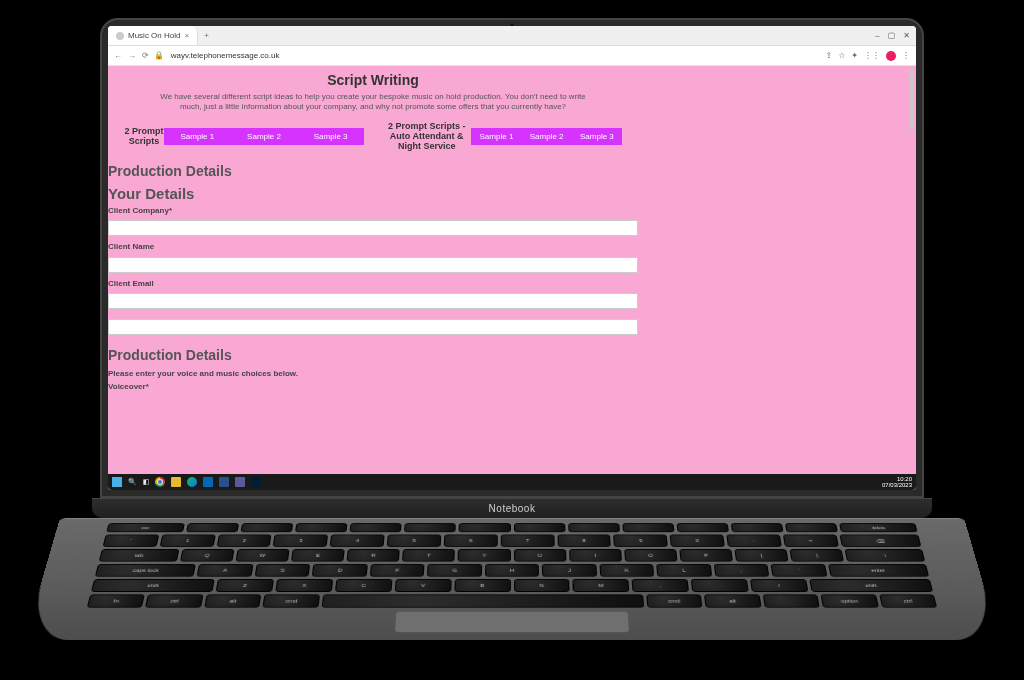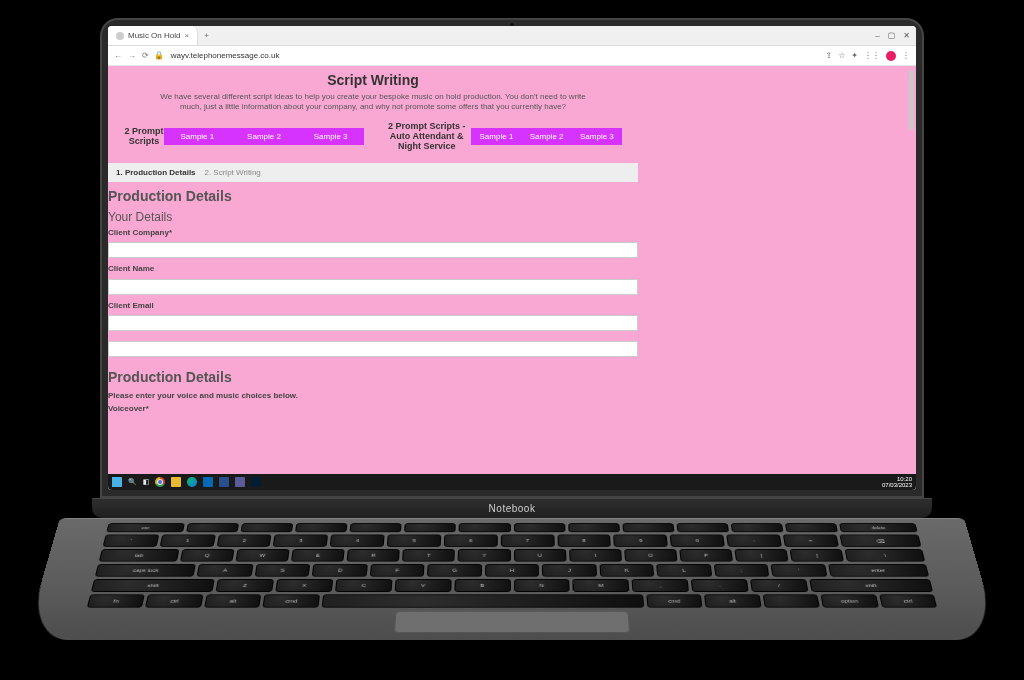--- a/index.html
+++ b/index.html
@@ -110,21 +110,21 @@
     font-size:8px;
     text-align:center;
     padding:4px 0;
     margin-bottom:3px;
     border:none;
     cursor:pointer;
   }
   .steps { background:#eee; font-size:8px; color:#888; padding:5px 8px; margin-bottom:6px; }
   .steps .active { color:#333; font-weight:bold; }
   .sec-h2 { font-size:14px; font-weight:bold; color:#555; margin:6px 0 6px; }
-  .sec-h3 { font-size:12px; font-weight:normal; color:#555; margin:0 0 4px; }
+  .sec-h3 { font-size:15px; font-weight:bold; color:#555; margin:0 0 4px; }
   .label { font-size:8px; font-weight:bold; color:#444; margin-bottom:2px; display:block;}
   .field { width:100%; border:1px solid #ccc; height:16px; margin-bottom:6px; font-size:8px; padding:2px 4px; background:#fff; }
   .note { font-size:8px; font-weight:bold; color:#444; margin:3px 0 4px; }
   
   .taskbar {
     position:absolute; bottom:0; left:0; right:0; height:16px;
     background:#1a1a1a; color:#fff; font-size:7px;
     display:flex; align-items:center; padding:0 4px;
     justify-content:space-between;
   }
@@ -255,25 +255,20 @@
             <button class="sample-btn">Sample 3</button>
           </div>
           <div class="col">
             <div class="col-head">2 Prompt Scripts - Auto Attendant &amp; Night Service</div>
             <button class="sample-btn">Sample 1</button>
             <button class="sample-btn">Sample 2</button>
             <button class="sample-btn">Sample 3</button>
           </div>
         </div>
 
-        <div class="steps">
-          <span class="active">1. Production Details</span>
-          &nbsp;&nbsp;
-          <span>2. Script Writing</span>
-        </div>
 
         <div class="sec-h2">Production Details</div>
         <div class="sec-h3">Your Details</div>
 
         <label class="label">Client Company*</label>
         <input class="field" style="">
 
         <label class="label">Client Name</label>
         <input class="field" style="">
 

